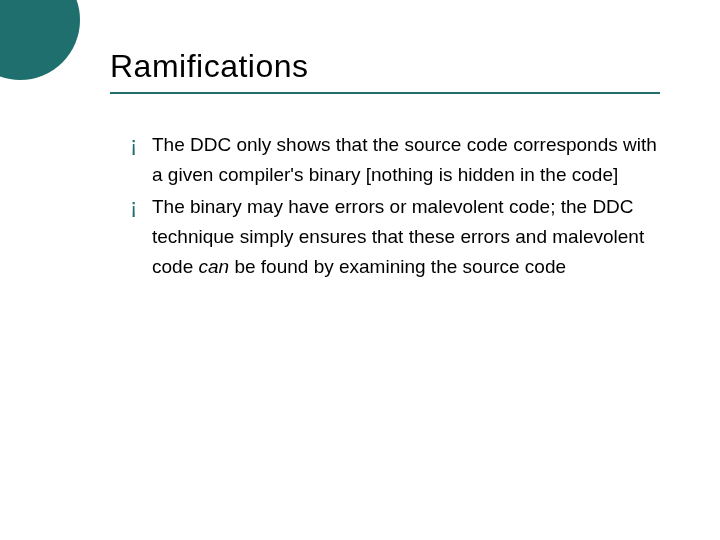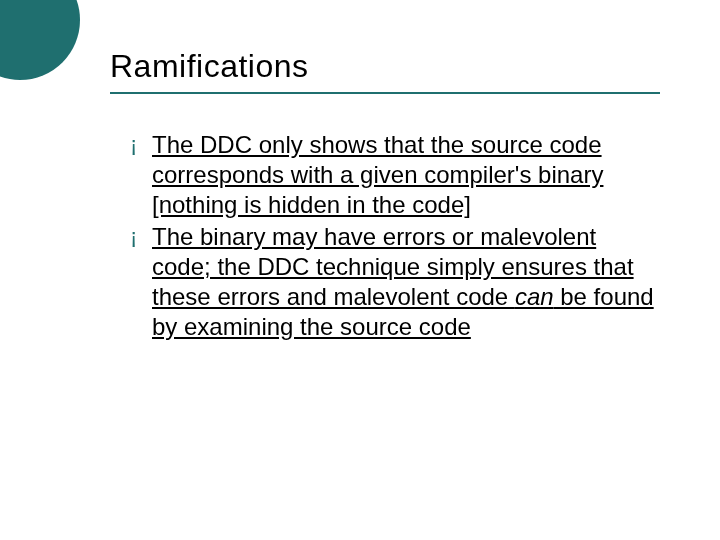--- a/index.html
+++ b/index.html
@@ -62,23 +62,22 @@
     flex: 0 0 auto;
     width: 18px;
     font-size: 22px;
     line-height: 30px;
     color: #1f6f6f;
     text-align: left;
     margin-right: 4px;
   }
   .bullet-text {
     flex: 1 1 auto;
-    font-size: 24px;
+    font-size: 19px;
     line-height: 30px;
-    text-decoration: underline;
   }
   .ital {
     font-style: italic;
     text-align: center;
   }
 </style>
 </head>
 <body>
 
 <div class="slide">

